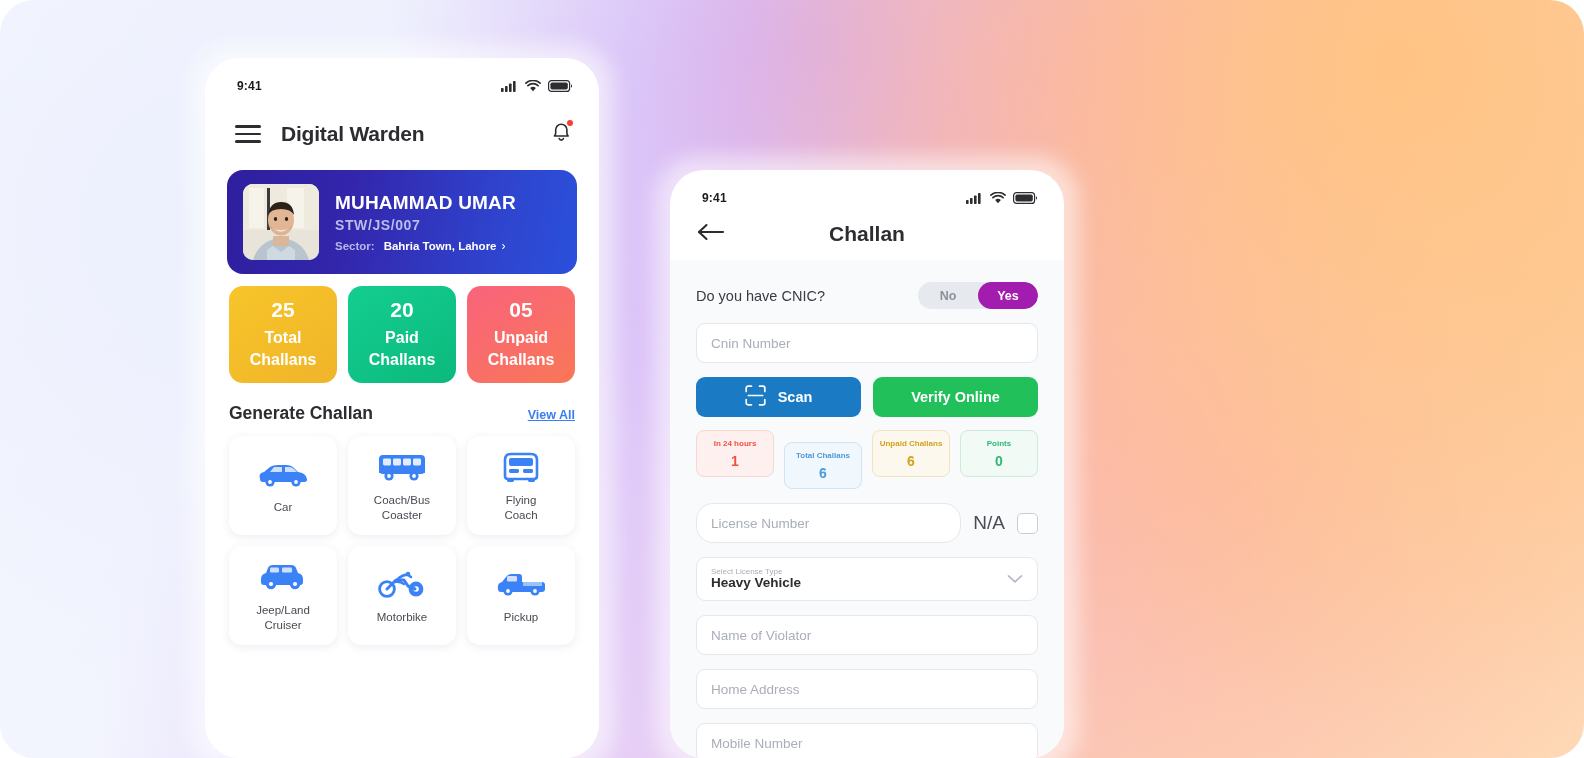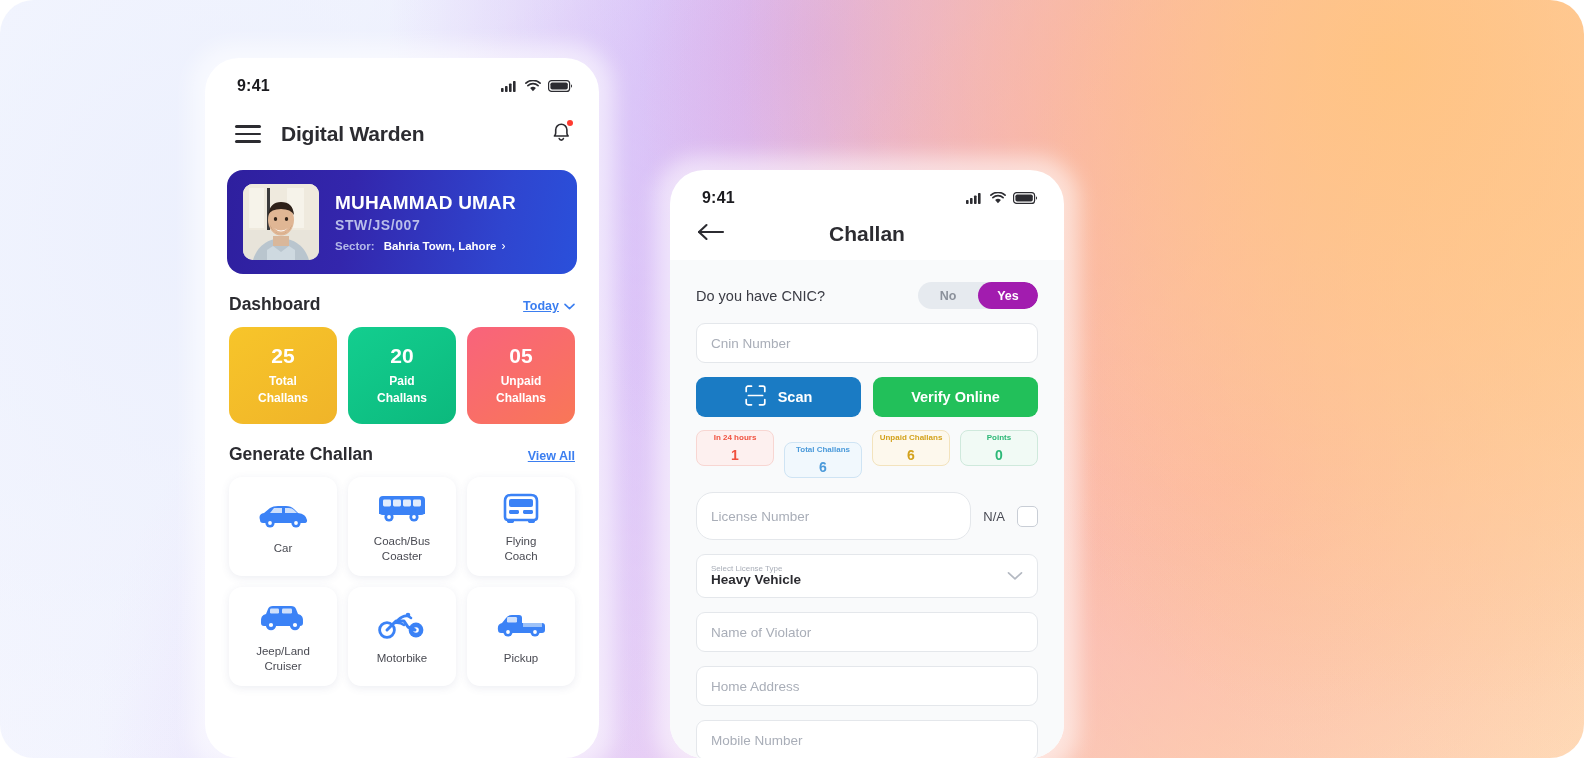--- a/index.html
+++ b/index.html
@@ -49,21 +49,21 @@
   #glow-right  { left: 655px; top: 156px; width: 424px; height: 618px; }
 
   
   .statusbar {
     height: 46px;
     display: flex;
     align-items: center;
     justify-content: space-between;
     padding: 10px 26px 0 32px;
   }
-  .sb-time { font-size: 16px; font-weight: 700; color: #1b1b1f; letter-spacing: .2px; }
+  .sb-time { font-size: 12px; font-weight: 700; color: #1b1b1f; letter-spacing: .2px; }
   .sb-icons { display: flex; align-items: center; gap: 7px; }
   .sb-icons svg { display: block; }
 
   
   .app-header {
     display: flex; align-items: center;
     padding: 8px 26px 0 30px; height: 52px;
   }
   .hamburger { width: 26px; display: flex; flex-direction: column; gap: 5px; cursor: pointer; }
   .hamburger span { display:block; height: 2.6px; background: #2c2c31; border-radius: 2px; }
@@ -114,21 +114,21 @@
   }
 
   
   .stats { display: flex; gap: 11px; padding: 0 24px; margin-top: 12px; }
   .stat {
     flex: 1; height: 97px; border-radius: 14px;
     display: flex; flex-direction: column; align-items: center; justify-content: center;
     color: #fff; text-align: center; cursor: pointer;
   }
   .stat-num { font-size: 21px; font-weight: 800; line-height: 1; }
-  .stat-label { font-size: 12px; font-weight: 600; margin-top: 7px; line-height: 1.35; }
+  .stat-label { font-size: 16px; font-weight: 600; margin-top: 7px; line-height: 1.35; }
 
   
   .veh-grid {
     display: grid; grid-template-columns: repeat(3, 1fr);
     gap: 11px; padding: 0 24px; margin-top: 12px;
   }
   .veh-card {
     background: #fff; border-radius: 13px; height: 99px;
     box-shadow: 0 2px 9px rgba(80,95,135,0.11);
     display: flex; flex-direction: column; align-items: center; justify-content: center;
@@ -180,33 +180,33 @@
   .btn {
     flex: 1; height: 40px; border-radius: 9px;
     display: flex; align-items: center; justify-content: center; gap: 12px;
     color: #fff; font-size: 14.5px; font-weight: 700; cursor: pointer;
   }
   .btn-scan { background: #1a7bc4; }
   .btn-verify { background: #22c05a; }
 
   .chips { display: flex; gap: 10px; margin-top: 13px; }
   .chip {
-    flex: 1; height: 36px; border-radius: 8px; border: 1px solid;
+    flex: 1; height: 47px; border-radius: 8px; border: 1px solid;
     display: flex; flex-direction: column; align-items: center; justify-content: center;
   }
   .chip-label { font-size: 8px; font-weight: 700; line-height: 1; }
   .chip-val { font-size: 14px; font-weight: 600; margin-top: 6px; line-height: 1; }
 
   .lic-row { display: flex; align-items: center; gap: 12px; margin-top: 14px; }
   .lic-input {
-    flex: 1; height: 48px; background: #fff; border: 1px solid #e4e7eb;
+    flex: 1; height: 40px; background: #fff; border: 1px solid #e4e7eb;
     border-radius: 17px; display: flex; align-items: center; padding: 0 14px;
     font-size: 13.5px; color: #a9aeb8; cursor: text;
   }
-  .na-label { font-size: 13px; color: #4a4b55; font-weight: 500; }
+  .na-label { font-size: 19px; color: #4a4b55; font-weight: 500; }
   .na-box {
     width: 21px; height: 21px; border: 1px solid #c9ced6;
     border-radius: 5px; background: #fff; cursor: pointer;
   }
 
   .select-field {
     margin-top: 14px; height: 44px; background: #fff;
     border: 1px solid #e4e7eb; border-radius: 9px;
     display: flex; align-items: center; padding: 0 14px; cursor: pointer;
   }
@@ -291,31 +291,20 @@
         <div class="profile-name">MUHAMMAD UMAR</div>
         <div class="profile-id">STW/JS/007</div>
         <div class="profile-sector">
           <span class="sector-label">Sector:</span>
           <span class="sector-value">Bahria Town, Lahore</span>
           <span class="sector-chev">›</span>
         </div>
       </div>
     </div>
 
-    <div class="section-row">
-      <div class="section-title">Dashboard</div>
-      <div class="link-blue">
-        <span>Today</span>
-        <span>
-          <svg width="11" height="7" viewBox="0 0 11 7">
-              <path d="M1 1.3 L5.5 5.6 L10 1.3" stroke="#3b7ef0" stroke-width="1.6" fill="none" stroke-linecap="round" stroke-linejoin="round"></path>
-            </svg>
-        </span>
-      </div>
-    </div>
 
     <div class="stats" id="stats-row">
         <div class="stat" style="background: linear-gradient(145deg, rgb(247, 197, 42) 0%, rgb(240, 180, 41) 100%);">
           <div class="stat-num">25</div>
           <div class="stat-label">
             <div>Total</div>
             <div>Challans</div>
           </div>
         </div>
         <div class="stat" style="background: linear-gradient(145deg, rgb(19, 206, 143) 0%, rgb(12, 185, 125) 100%);">

